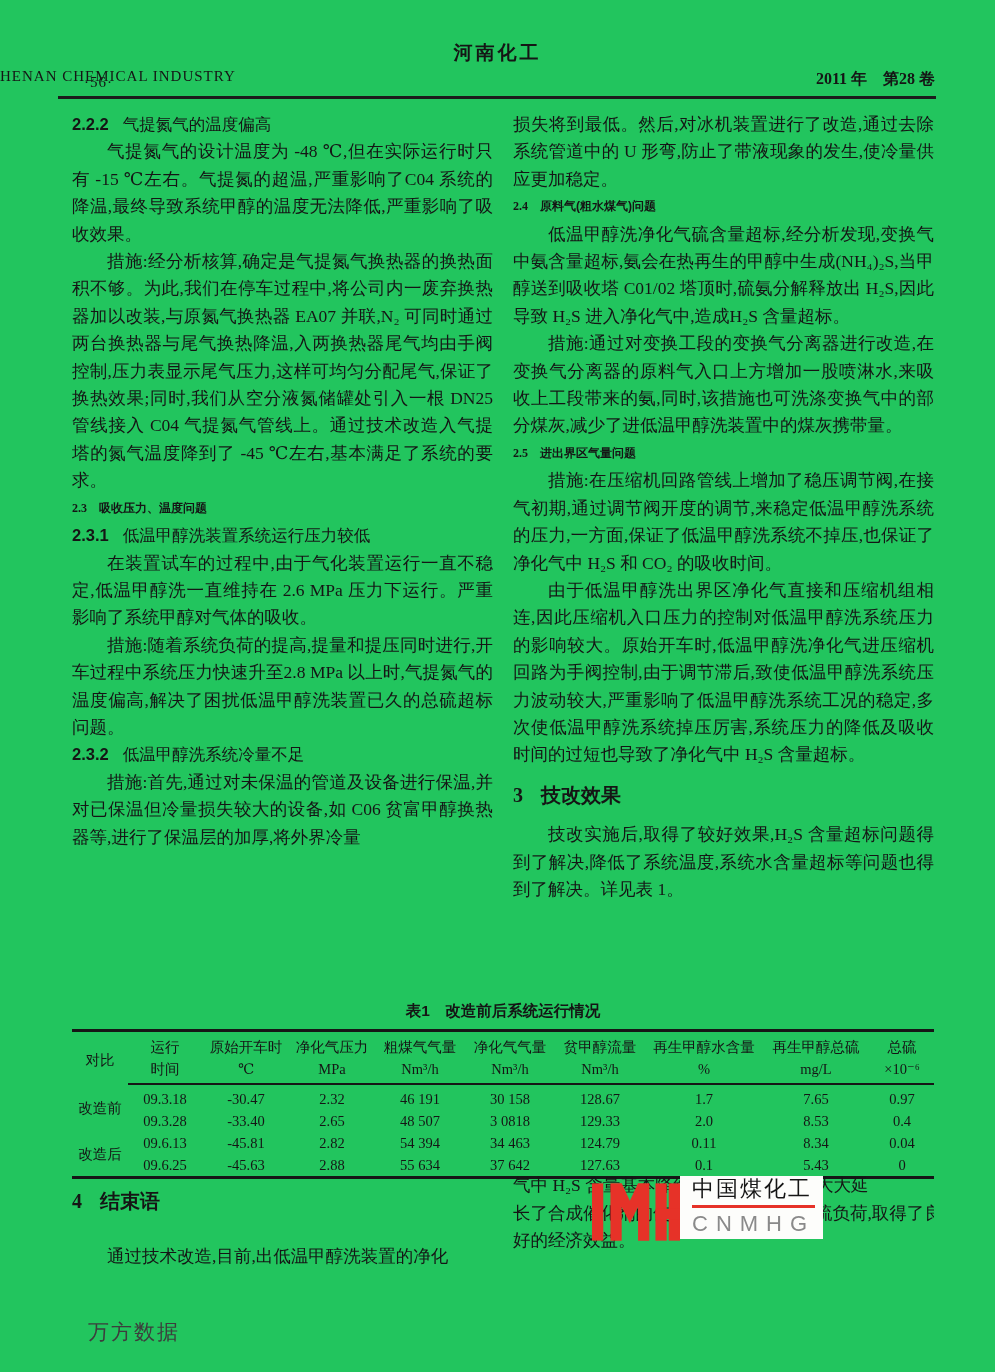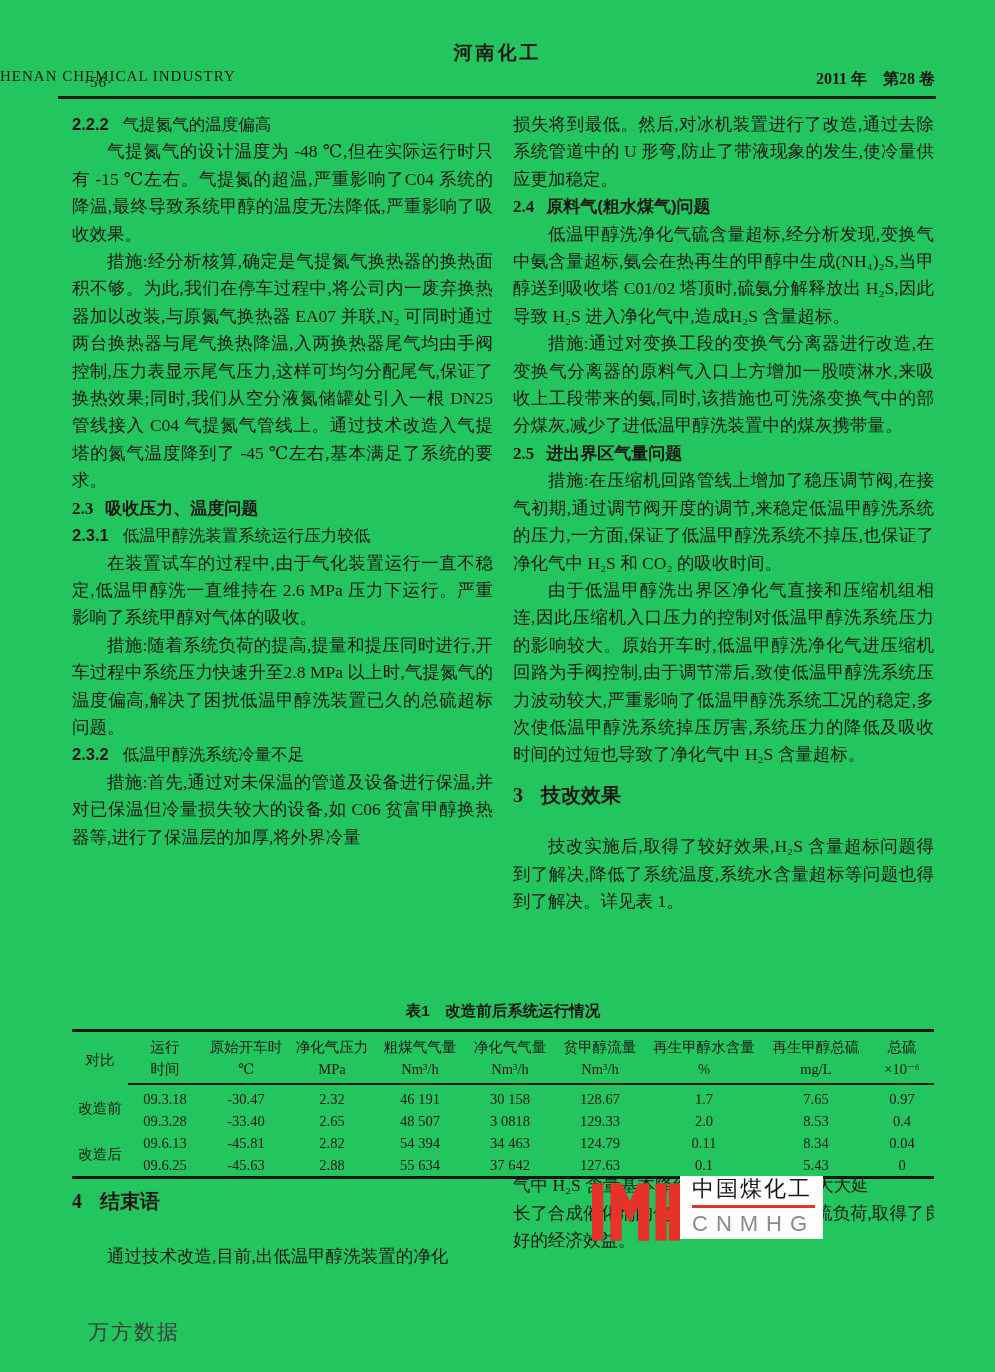--- a/index.html
+++ b/index.html
@@ -17,23 +17,23 @@
   .header-rule{position:absolute;top:96px;left:58px;width:878px;height:3px;background:#1c1c1c;}
 
   
   .columns{position:absolute;top:111px;left:72px;width:862px;height:892px;
            display:flex;gap:20px;overflow:hidden;}
   .col{width:421px;font-size:17.5px;line-height:27.4px;text-align:justify;}
   .para{margin:0;text-indent:2em;}
   .para.noindent{text-indent:0;}
   .h3{margin:0;font-size:16.5px;}
   .h3 .num{font-weight:700;font-family:"Liberation Sans","DejaVu Sans",sans-serif;margin-right:14px;}
-  .h2{margin:0;font-weight:700;font-family:"Liberation Sans","DejaVu Sans",sans-serif;font-size:17px;}
+  .h2{margin:0;font-weight:700;font-family:"Liberation Sans","DejaVu Sans",sans-serif;font-size:12px;}
   .h2 .num{margin-right:12px;font-family:"Liberation Serif","DejaVu Serif",serif;}
-  .h1{margin:13px 0 24px;font-weight:700;font-family:"Liberation Sans","DejaVu Sans",sans-serif;font-size:20px;}
+  .h1{margin:13px 0 12px;font-weight:700;font-family:"Liberation Sans","DejaVu Sans",sans-serif;font-size:20px;}
   .h1 .num{margin-right:18px;font-family:"Liberation Serif","DejaVu Serif",serif;}
 
   
   .table-block{position:absolute;top:1001px;left:72px;width:862px;}
   .table-title{text-align:center;font-weight:700;font-size:15.5px;
                font-family:"Liberation Sans","DejaVu Sans",sans-serif;}
   table.results{width:100%;border-collapse:collapse;margin-top:7px;font-size:14.5px;
                 border-top:3px solid #161616;border-bottom:3px solid #161616;}
   table.results th,table.results td{font-weight:400;text-align:center;
                 padding:0 2px;line-height:22px;white-space:nowrap;}

